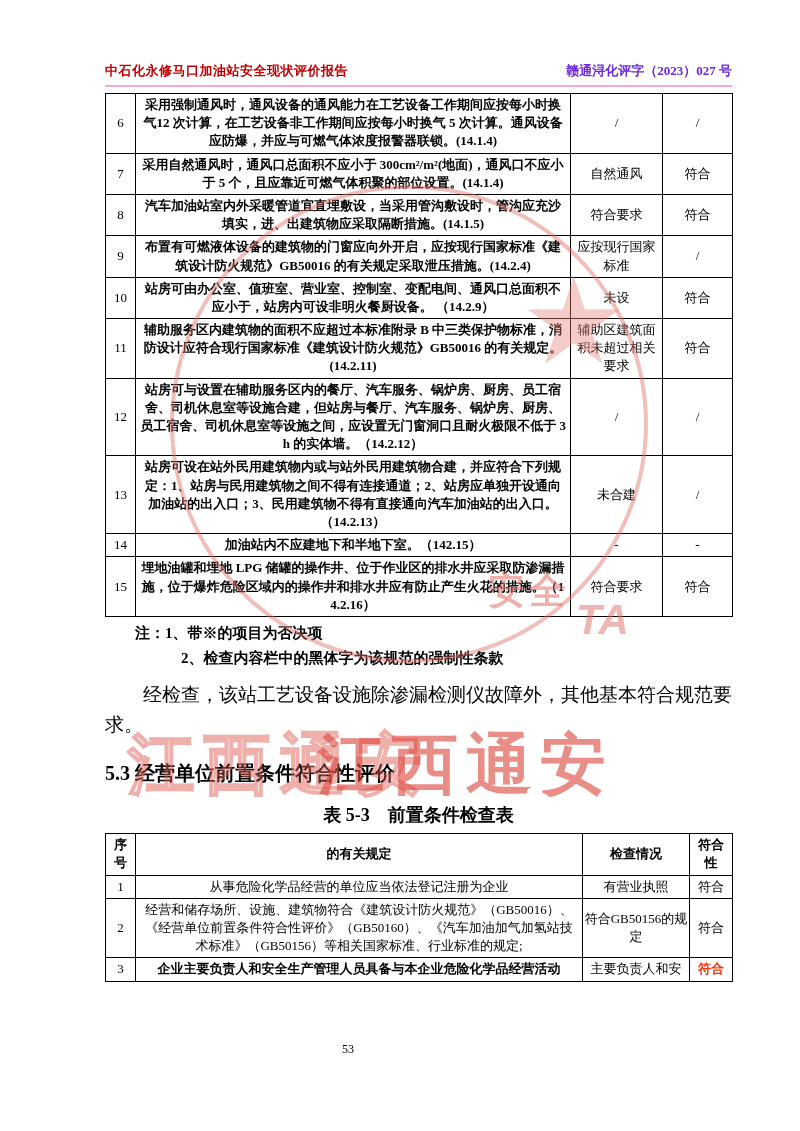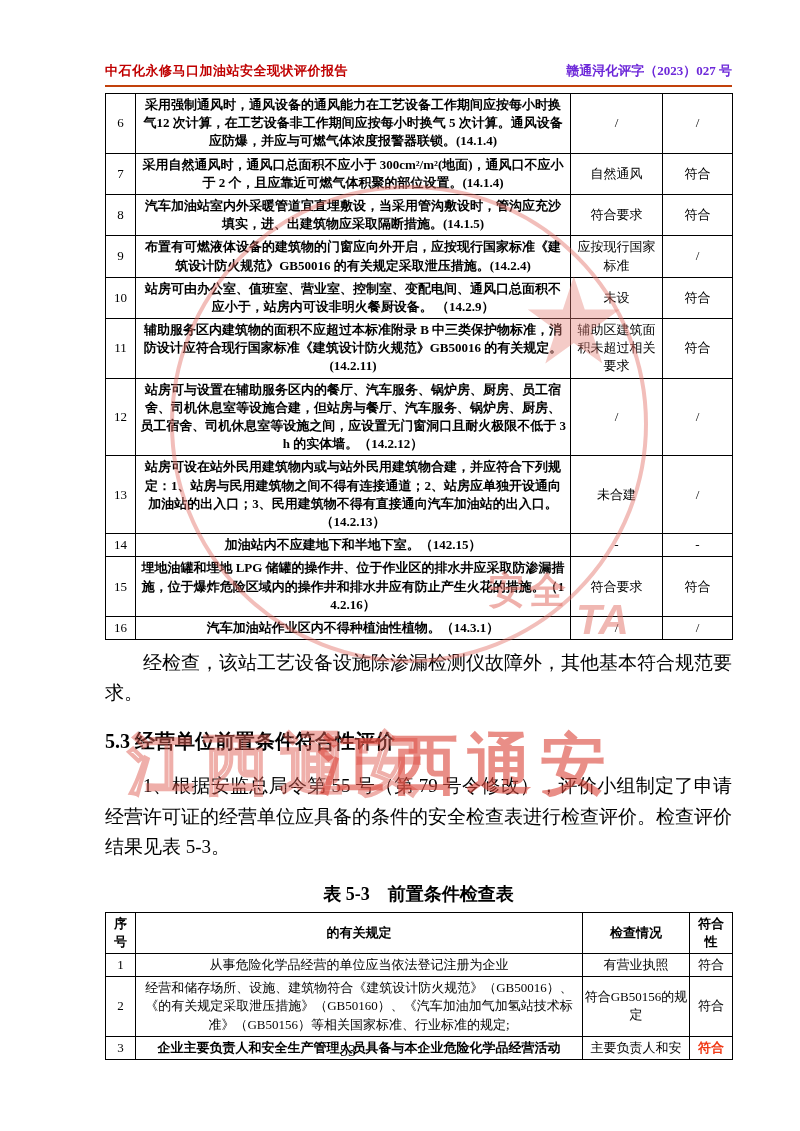--- a/index.html
+++ b/index.html
@@ -9,21 +9,21 @@
     background:#fff;
     font-family: "Liberation Serif", "DejaVu Serif", serif;
     color:#000;
     overflow: hidden;
   }
   .content { position:absolute; left:105px; top:62px; width:627px; }
 
   
   .doc-header {
     display:flex; justify-content:space-between; align-items:flex-end;
-    font-size:13px; padding-bottom:5px; border-bottom:2px solid #c2410c;
+    font-size:13px; padding-bottom:5px; border-bottom:2px solid #f9a8d4;
   }
   .doc-header .left  { color:#c00000; font-weight:bold; letter-spacing:0.5px; }
   .doc-header .right { color:#6d28d9; font-weight:bold; }
 
   
   table { border-collapse:collapse; width:627px; table-layout:fixed; margin-top:6px; }
   td { border:1px solid #000; font-size:13px; line-height:1.4; padding:2px 4px; vertical-align:middle; word-break:break-all; }
   .col-no-w      { width:30px; }
   .t1 .col-content-w { width:435px; }
   .t1 .col-status-w  { width:92px; }
@@ -42,21 +42,21 @@
   .notes { margin-top:4px; font-size:15px; font-weight:600; line-height:1.7; }
   .notes .n1 { padding-left:30px; }
   .notes .n2 { padding-left:76px; }
 
   
   .para { margin-top:8px; font-size:19px; line-height:1.6; text-indent:2em; text-align:justify; }
   .section-heading { font-size:20px; font-weight:bold; }
   .table-title { margin-top:8px; font-size:18px; font-weight:bold; text-align:center; }
 
   
-  .page-number { position:absolute; left:0; top:1042px; width:696px; text-align:center; font-size:16px; }
+  .page-number { position:absolute; left:0; top:1042px; width:696px; text-align:center; font-size:12px; }
 
   
   .watermark { position:absolute; left:0; top:0; width:800px; height:1131px; pointer-events:none; z-index:5; }
   .wm-circle {
     position:absolute; left:170px; top:185px; width:470px; height:470px;
     border:4px solid rgba(226,110,102,0.45); border-radius:50%;
   }
   .wm-star {
     position:absolute; left:520px; top:252px; font-size:120px;
     color:rgba(228,126,116,0.40); font-family:"DejaVu Sans", sans-serif;
@@ -108,21 +108,21 @@
       </colgroup>
       <tbody>
           <tr>
             <td class="col-no">6</td>
             <td class="col-content">采用强制通风时，通风设备的通风能力在工艺设备工作期间应按每小时换气12 次计算，在工艺设备非工作期间应按每小时换气 5 次计算。通风设备应防爆，并应与可燃气体浓度报警器联锁。(14.1.4)</td>
             <td class="col-status">/</td>
             <td class="col-conform">/</td>
           </tr>
           <tr>
             <td class="col-no">7</td>
-            <td class="col-content">采用自然通风时，通风口总面积不应小于 300cm²/m²(地面)，通风口不应小于 2 个，且应靠近可燃气体积聚的部位设置。(14.1.4)</td>
+            <td class="col-content">采用自然通风时，通风口总面积不应小于 300cm²/m²(地面)，通风口不应小于 5 个，且应靠近可燃气体积聚的部位设置。(14.1.4)</td>
             <td class="col-status">自然通风</td>
             <td class="col-conform">符合</td>
           </tr>
           <tr>
             <td class="col-no">8</td>
             <td class="col-content">汽车加油站室内外采暖管道宜直埋敷设，当采用管沟敷设时，管沟应充沙填实，进、出建筑物应采取隔断措施。(14.1.5)</td>
             <td class="col-status">符合要求</td>
             <td class="col-conform">符合</td>
           </tr>
           <tr>
@@ -160,35 +160,32 @@
             <td class="col-content">加油站内不应建地下和半地下室。（142.15）</td>
             <td class="col-status">-</td>
             <td class="col-conform">-</td>
           </tr>
           <tr>
             <td class="col-no">15</td>
             <td class="col-content">埋地油罐和埋地 LPG 储罐的操作井、位于作业区的排水井应采取防渗漏措施，位于爆炸危险区域内的操作井和排水井应有防止产生火花的措施。（14.2.16）</td>
             <td class="col-status">符合要求</td>
             <td class="col-conform">符合</td>
           </tr>
-          <tr>
-            <td class="col-no">16</td>
-            <td class="col-content">汽车加油站作业区内不得种植油性植物。（14.3.1）</td>
-            <td class="col-status">/</td>
-            <td class="col-conform">/</td>
-          </tr>
         </tbody>
     </table>
 
+    <div class="notes">
+      <div class="n1">注：1、带※的项目为否决项</div>
+      <div class="n2">2、检查内容栏中的黑体字为该规范的强制性条款</div>
+    </div>
 
     <p class="para">经检查，该站工艺设备设施除渗漏检测仪故障外，其他基本符合规范要求。</p>
 
     <h2 class="section-heading">5.3 经营单位前置条件符合性评价</h2>
 
-    <p class="para">1、根据安监总局令第 55 号（第 79 号令修改），评价小组制定了申请经营许可证的经营单位应具备的条件的安全检查表进行检查评价。检查评价结果见表 5-3。</p>
 
     <div class="table-title">表 5-3　前置条件检查表</div>
 
     <table class="t2">
       <colgroup>
         <col class="col-no-w">
           <col class="col-content-w">
           <col class="col-status-w">
           <col class="col-conform-w">
       </colgroup>
@@ -202,21 +199,21 @@
       </thead>
       <tbody>
           <tr>
             <td class="col-no">1</td>
             <td class="col-content">从事危险化学品经营的单位应当依法登记注册为企业</td>
             <td class="col-status">有营业执照</td>
             <td class="col-conform">符合</td>
           </tr>
           <tr>
             <td class="col-no">2</td>
-            <td class="col-content">经营和储存场所、设施、建筑物符合《建筑设计防火规范》（GB50016）、《的有关规定采取泄压措施》（GB50160）、《汽车加油加气加氢站技术标准》（GB50156）等相关国家标准、行业标准的规定;</td>
+            <td class="col-content">经营和储存场所、设施、建筑物符合《建筑设计防火规范》（GB50016）、《经营单位前置条件符合性评价》（GB50160）、《汽车加油加气加氢站技术标准》（GB50156）等相关国家标准、行业标准的规定;</td>
             <td class="col-status">符合GB50156的规定</td>
             <td class="col-conform">符合</td>
           </tr>
           <tr>
             <td class="col-no">3</td>
             <td class="col-content bold">企业主要负责人和安全生产管理人员具备与本企业危险化学品经营活动</td>
             <td class="col-status">主要负责人和安</td>
             <td class="col-conform red">符合</td>
           </tr>
         </tbody>

